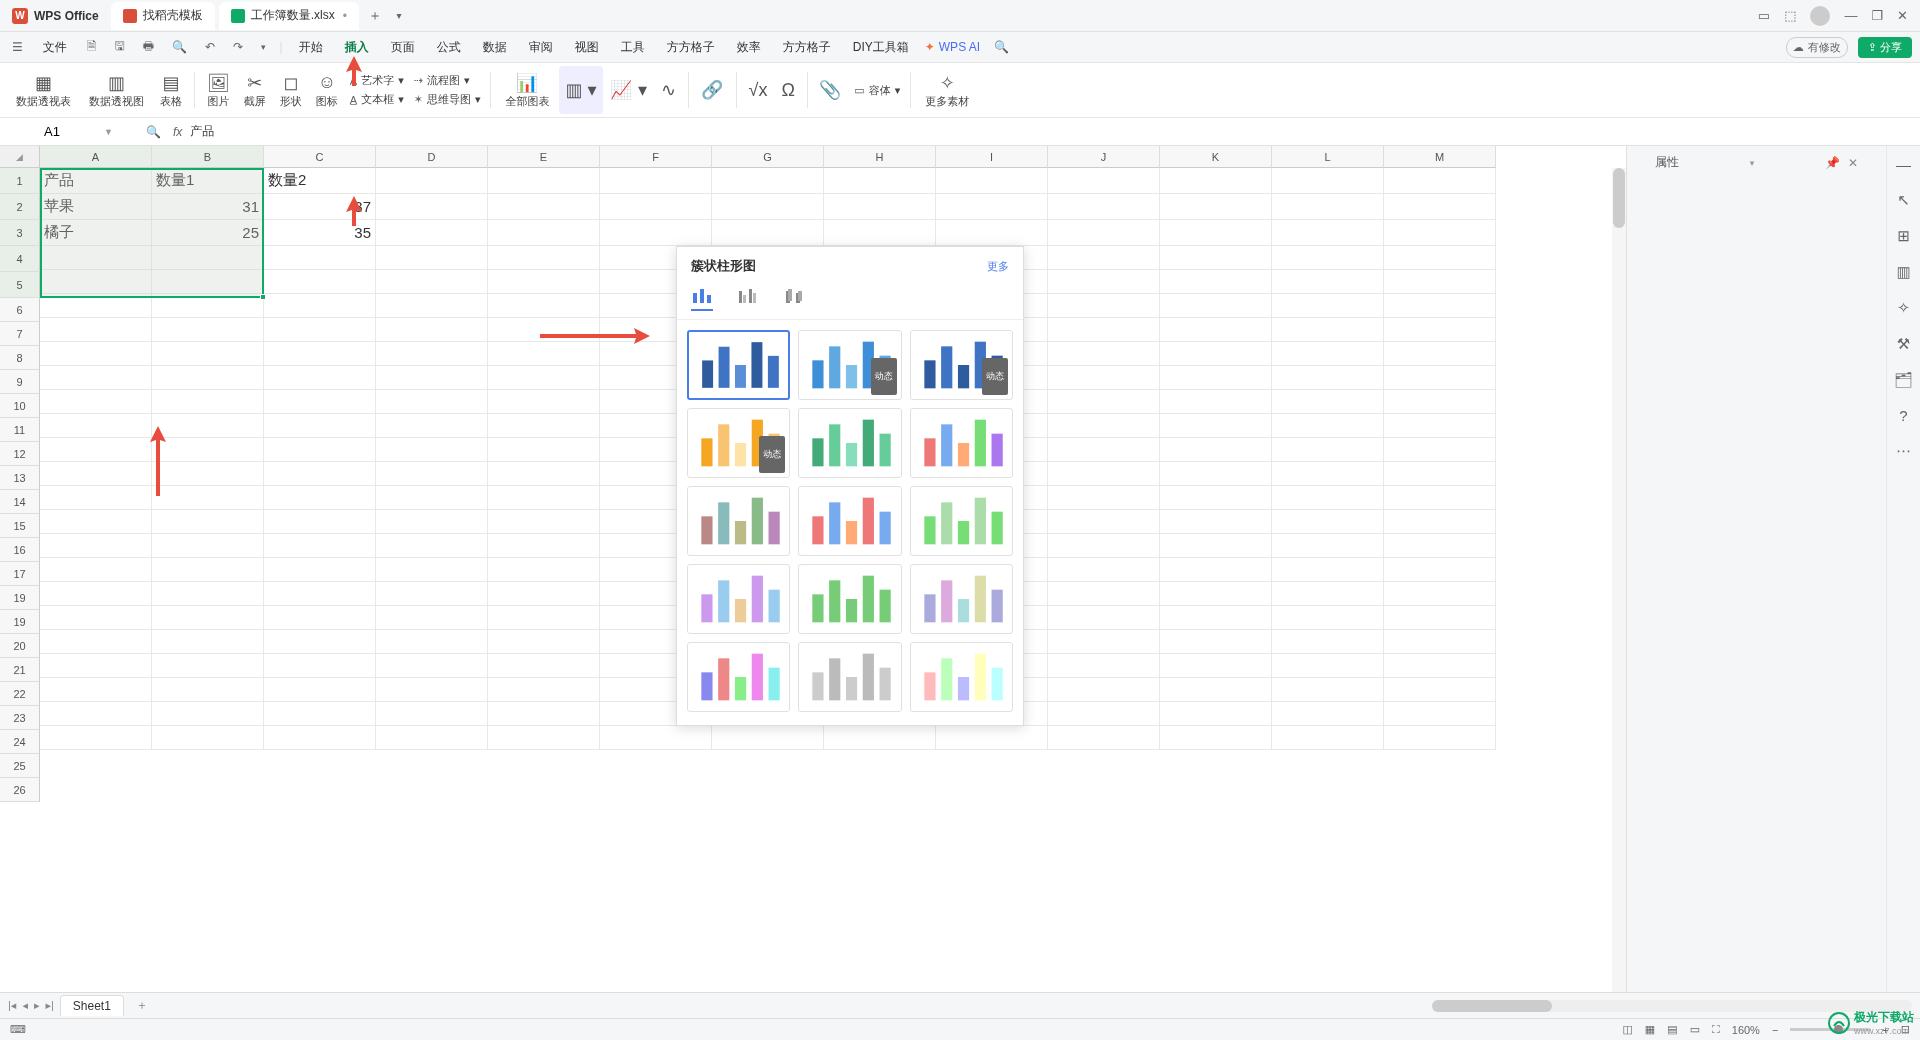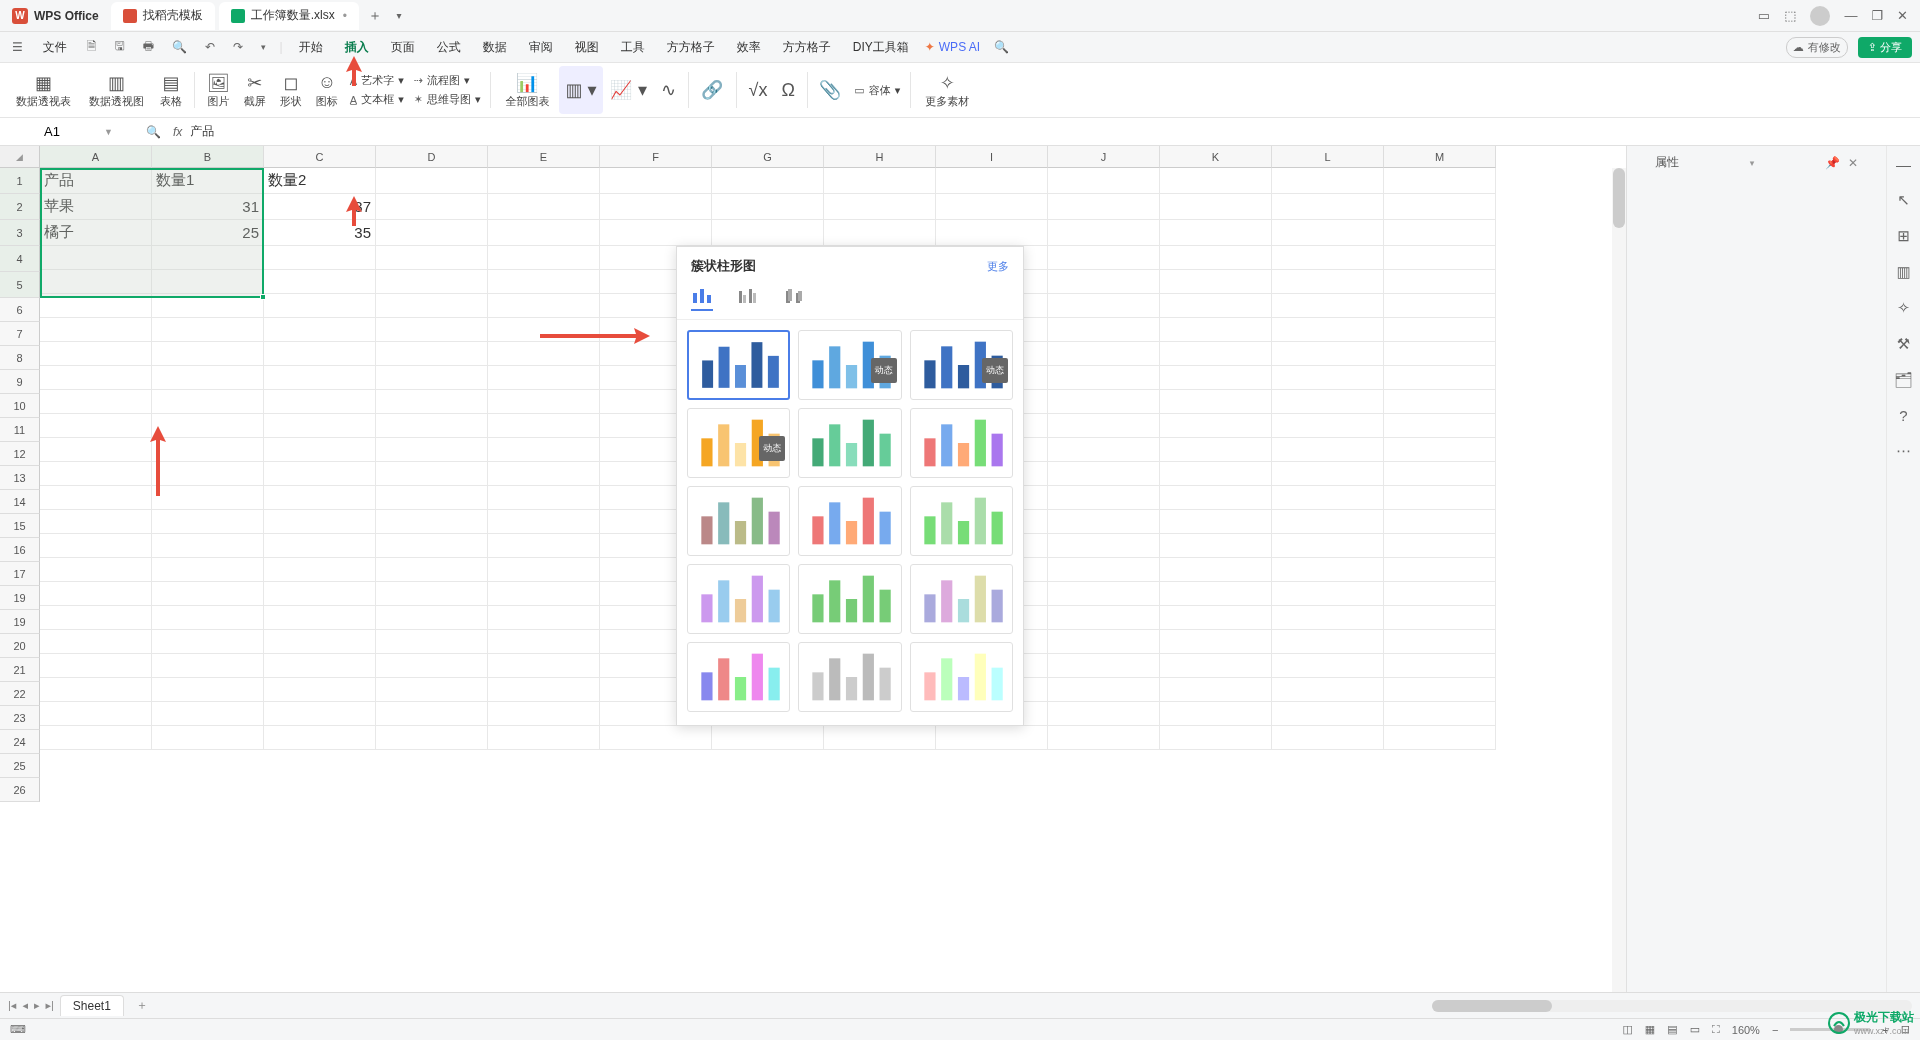--- a/index.html
+++ b/index.html
@@ -66,21 +66,21 @@
 .cp-hdr{display:flex;align-items:center;justify-content:space-between;padding:10px 14px 6px;}
 .cp-title{font-size:13px;font-weight:600;}
 .cp-more{color:#4a7de8;font-size:11px;cursor:pointer;}
 .cp-tabs{display:flex;gap:24px;padding:4px 14px 8px;border-bottom:1px solid #eee;}
 .cp-tab{cursor:pointer;padding-bottom:6px;}
 .cp-tab svg{display:block;}
 .cp-tab.active{border-bottom:2px solid #4a7de8;}
 .cp-grid{padding:10px;display:grid;grid-template-columns:repeat(3,1fr);gap:8px;overflow-y:auto;height:400px;}
 .cp-item{border:1px solid #e0e0e0;border-radius:3px;height:70px;background:#fff;cursor:pointer;position:relative;overflow:hidden;padding:4px;}
 .cp-item.highlight{border:2px solid #4a7de8;}
-.cp-item .badge{position:absolute;bottom:16px;right:4px;background:#666;color:#fff;font-size:9px;padding:6px 4px;border-radius:2px;}
+.cp-item .badge{position:absolute;bottom:4px;right:4px;background:#666;color:#fff;font-size:9px;padding:12px 4px;border-radius:2px;}
 .mini-chart{width:100%;height:100%;}
 .side-panel{width:260px;background:#f5f6f7;border-left:1px solid #e0e0e0;padding:8px 28px;}
 .sp-hdr{display:flex;align-items:center;justify-content:space-between;font-size:12px;color:#555;}
 .sp-icons{display:flex;gap:8px;color:#888;}
 .right-rail{width:34px;background:#f5f6f7;border-left:1px solid #e8e8e8;display:flex;flex-direction:column;align-items:center;padding-top:10px;gap:18px;color:#666;}
 .rail-ico{cursor:pointer;font-size:15px;}
 .sheet-tabs{height:26px;display:flex;align-items:center;background:#f5f6f7;border-top:1px solid #ddd;padding:0 8px;gap:6px;}
 .st-nav{color:#888;cursor:pointer;font-size:11px;}
 .st-tab{background:#fff;padding:3px 12px;border-radius:4px 4px 0 0;font-size:12px;cursor:pointer;border:1px solid #ddd;border-bottom:none;}
 .st-add{color:#888;cursor:pointer;padding:0 6px;}

